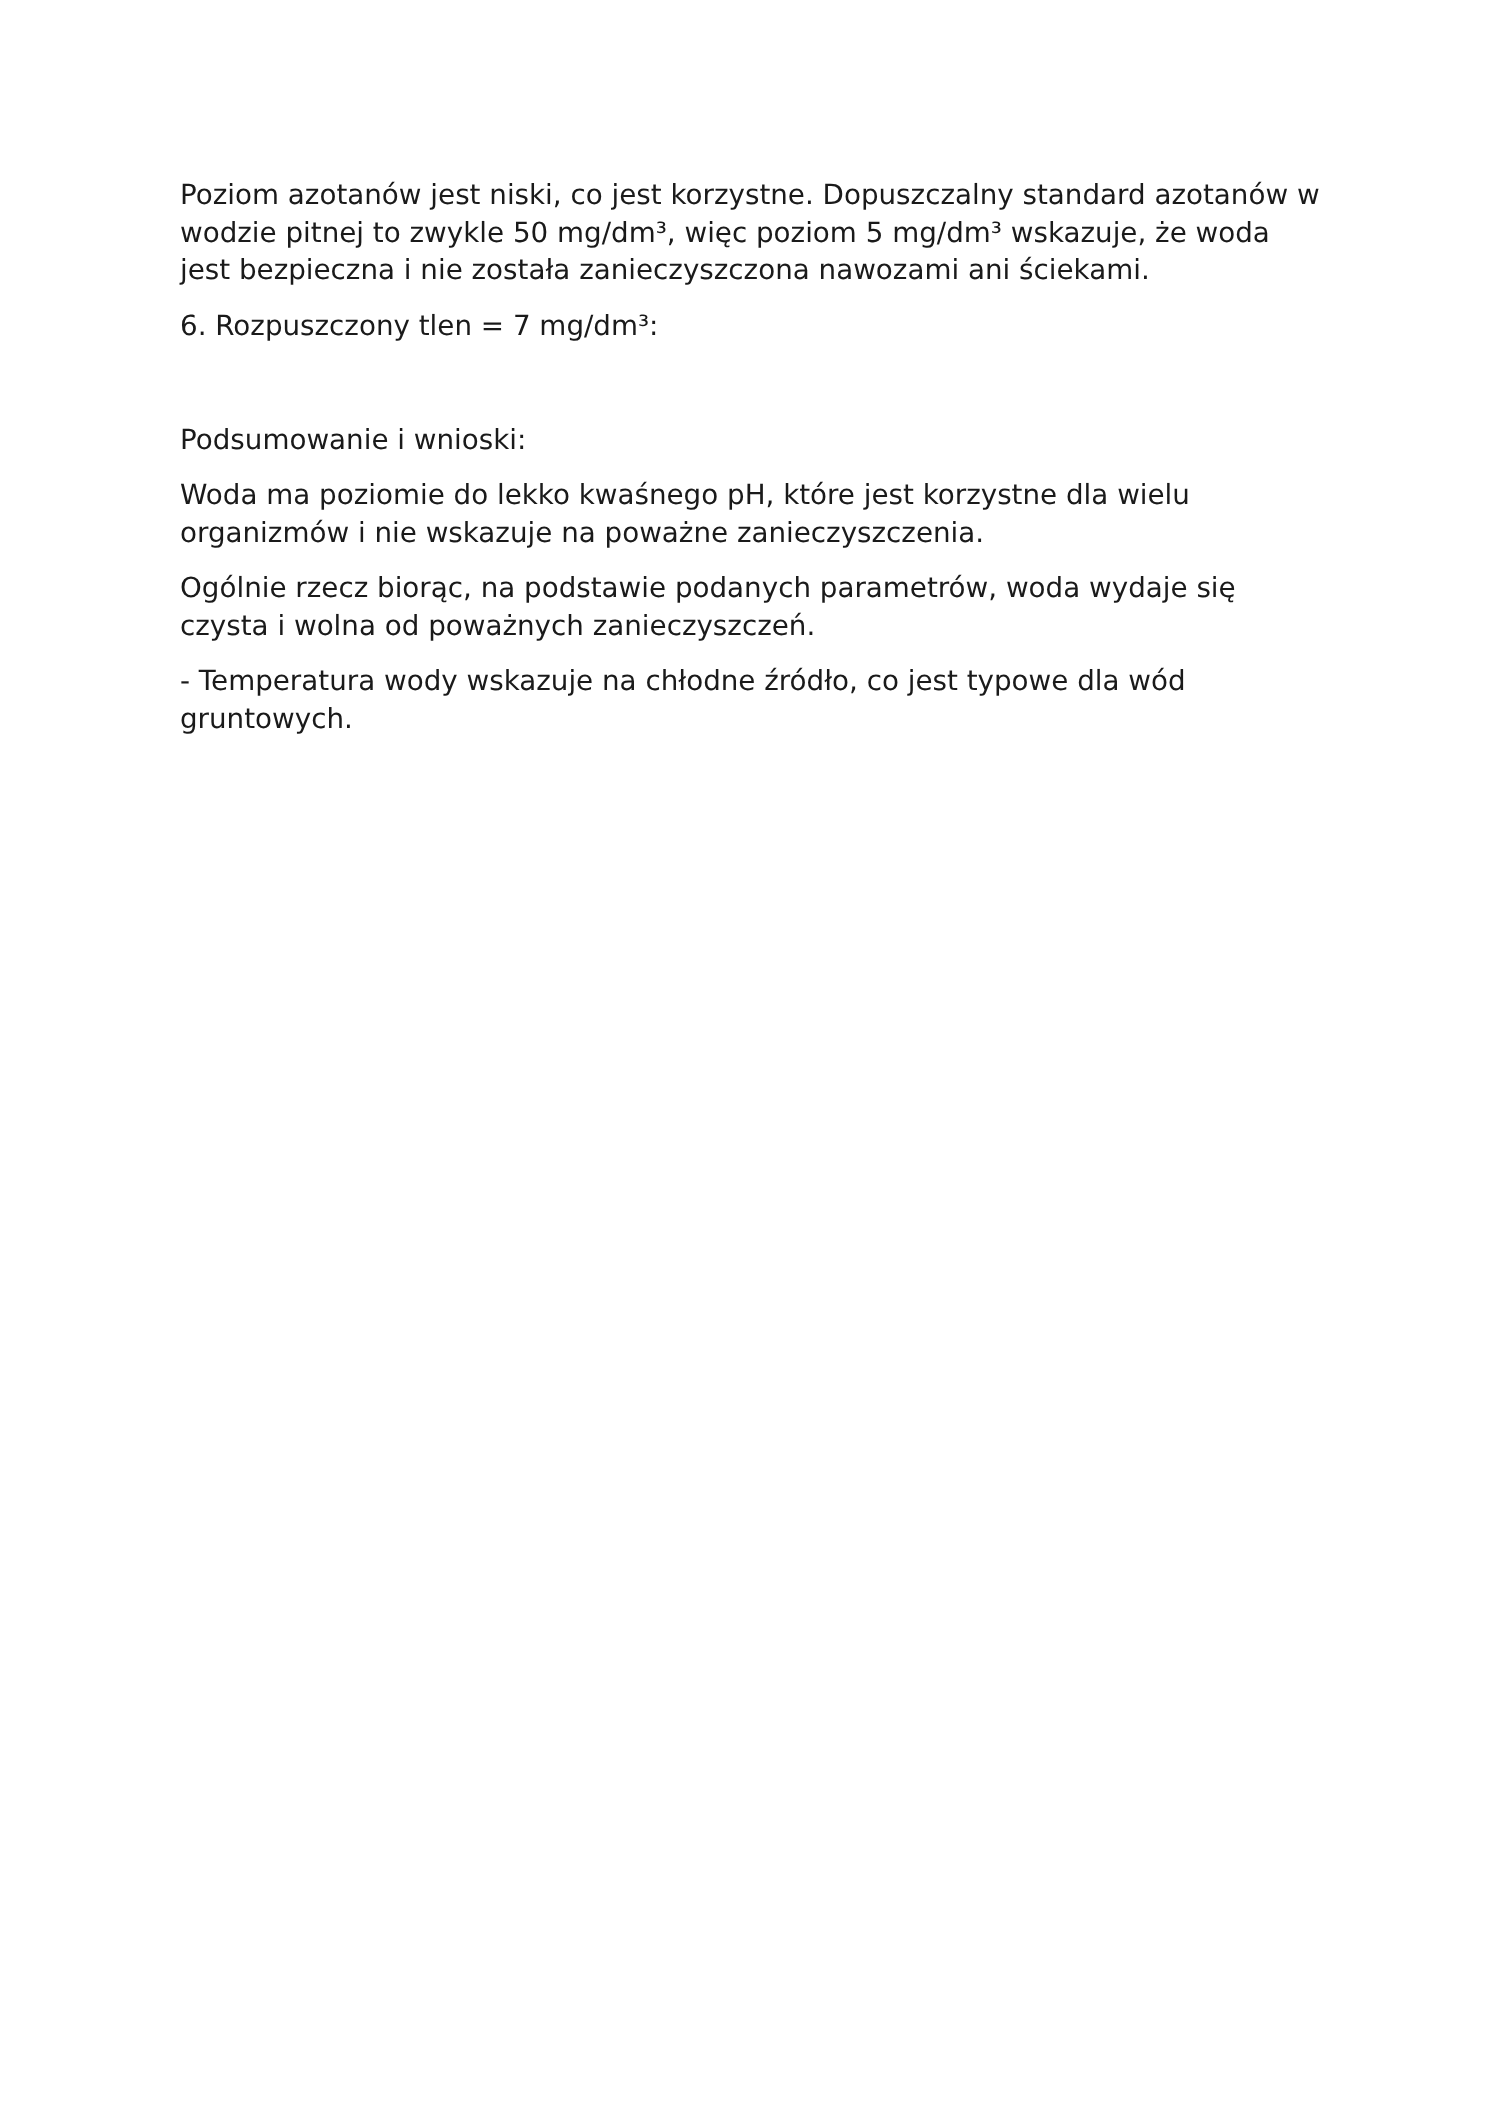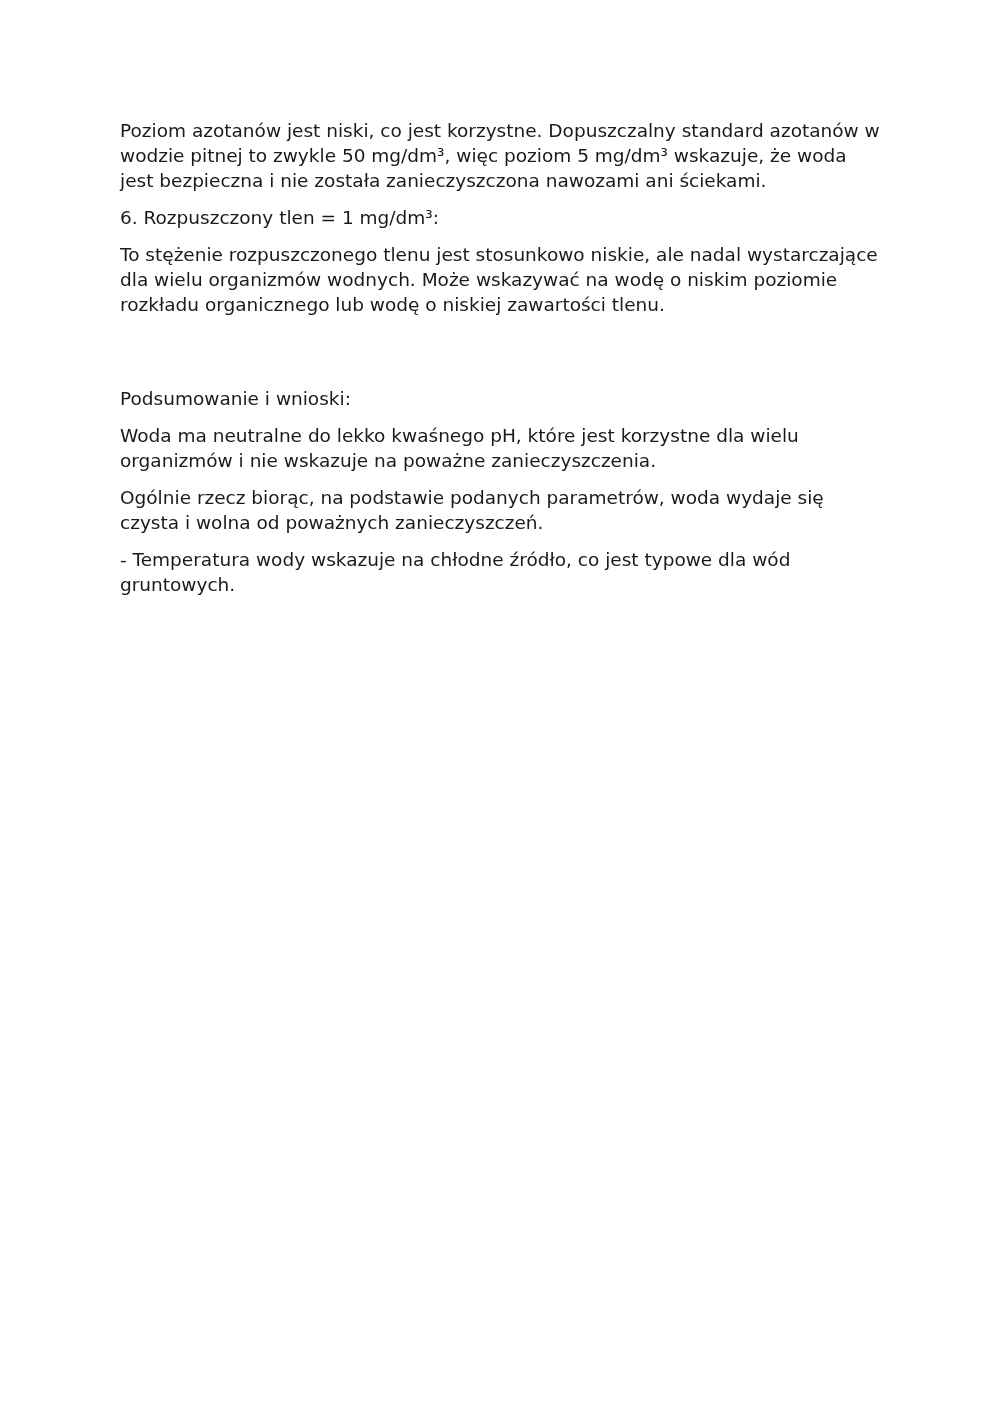--- a/index.html
+++ b/index.html
@@ -22,37 +22,36 @@
     width: 763px;
     color: #1a1a1a;
     font-size: 18.5px;
     line-height: 25px;
     letter-spacing: 0;
   }
   .content p {
     margin: 12px 0;
   }
   .content p.gap-above {
-    margin-top: 69px;
+    margin-top: 51px;
   }
 </style>
 </head>
 <body>
 
 <div class="page">
   <div class="content">
     <p>Poziom azotanów jest niski, co jest korzystne. Dopuszczalny standard azotanów w wodzie pitnej to zwykle 50 mg/dm³, więc poziom 5 mg/dm³ wskazuje, że woda jest bezpieczna i nie została zanieczyszczona nawozami ani ściekami.</p>
 
-    <p>6. Rozpuszczony tlen = 1 mg/dm³:</p>
+    <p>6. Rozpuszczony tlen = 7 mg/dm³:</p>
 
-    <p>To stężenie rozpuszczonego tlenu jest stosunkowo niskie, ale nadal wystarczające dla wielu organizmów wodnych. Może wskazywać na wodę o niskim poziomie rozkładu organicznego lub wodę o niskiej zawartości tlenu.</p>
 
     <p class="gap-above">Podsumowanie i wnioski:</p>
 
-    <p>Woda ma neutralne do lekko kwaśnego pH, które jest korzystne dla wielu organizmów i nie wskazuje na poważne zanieczyszczenia.</p>
+    <p>Woda ma poziomie do lekko kwaśnego pH, które jest korzystne dla wielu organizmów i nie wskazuje na poważne zanieczyszczenia.</p>
 
 
 
     <p>Ogólnie rzecz biorąc, na podstawie podanych parametrów, woda wydaje się czysta i wolna od poważnych zanieczyszczeń.</p>
 
     <p>- Temperatura wody wskazuje na chłodne źródło, co jest typowe dla wód gruntowych.</p>
   </div>
 </div>
 
 </body></html>

